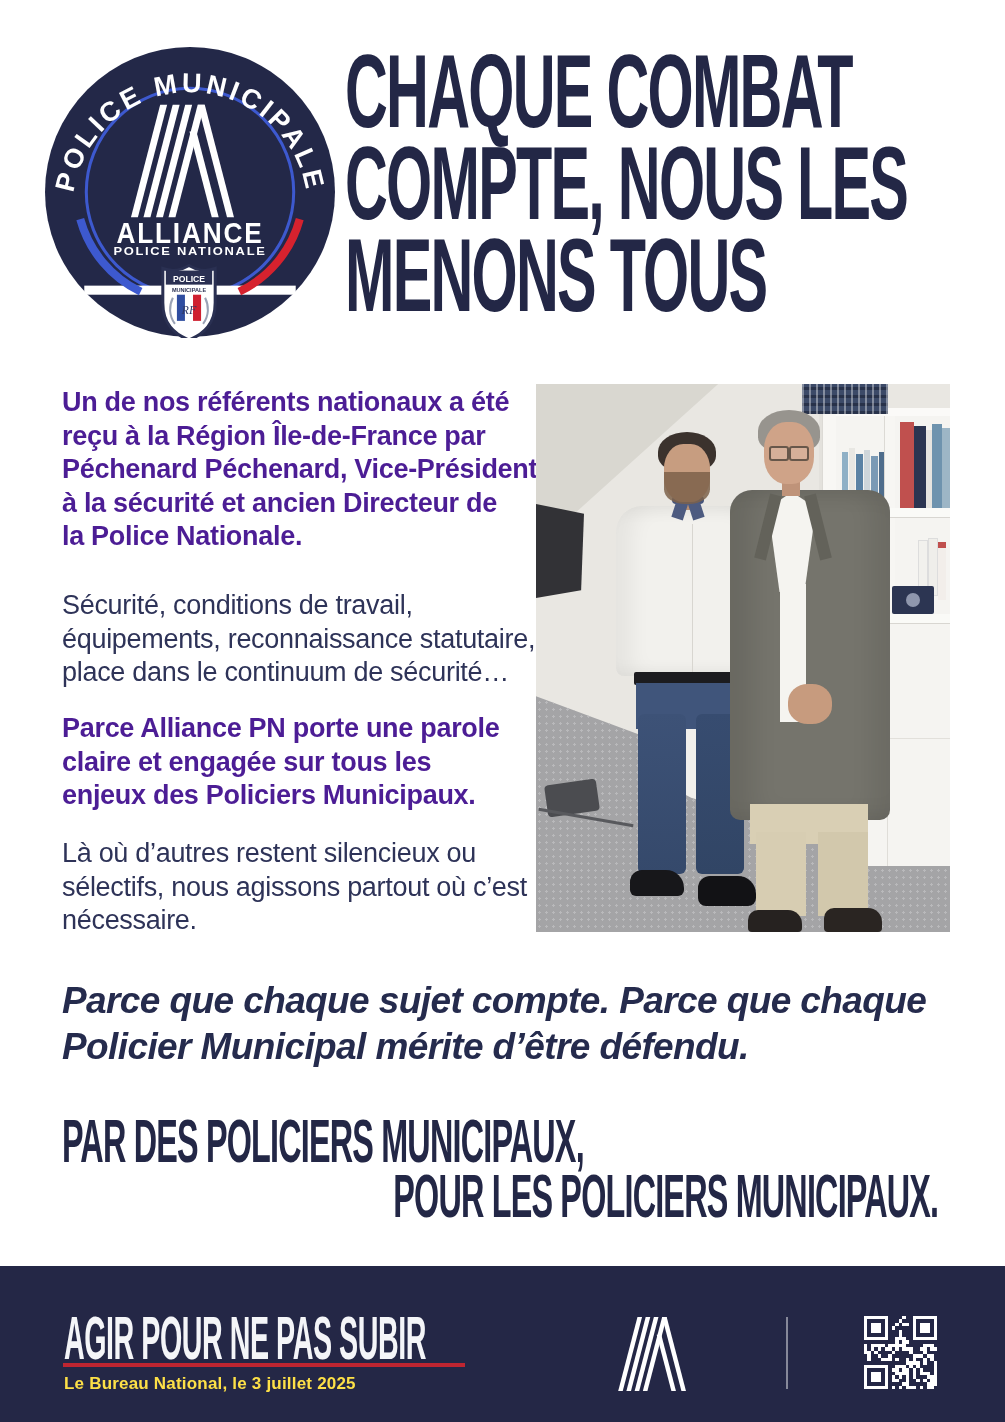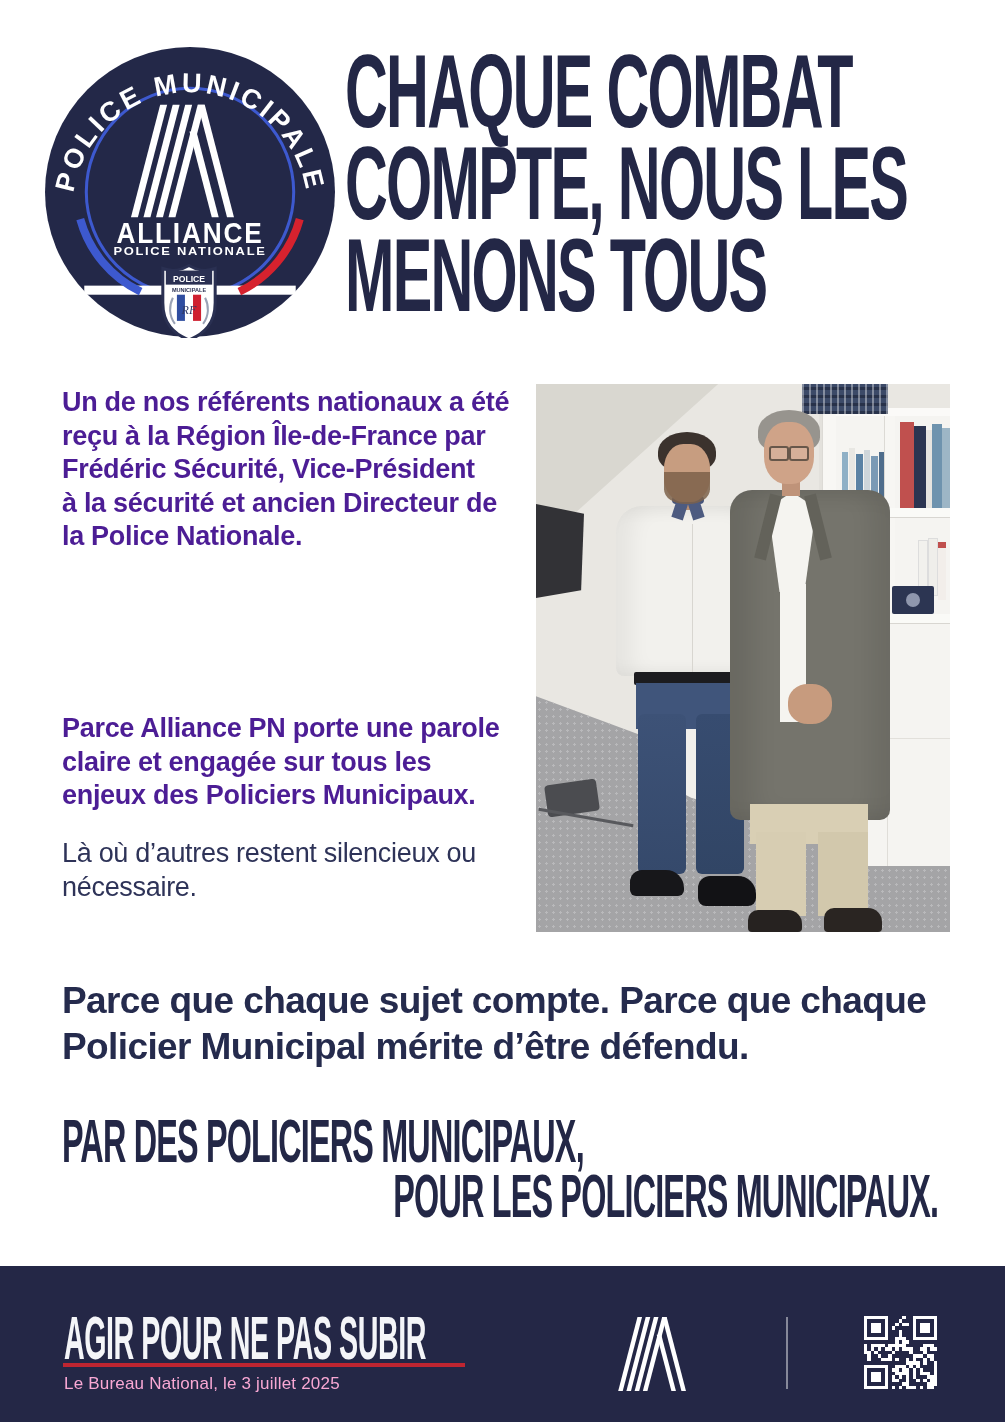--- a/index.html
+++ b/index.html
@@ -9,33 +9,33 @@
   
   .hl-line{height:92px;}
   .hl{display:inline-block;white-space:nowrap;font-weight:700;font-size:104px;line-height:92px;
       letter-spacing:-3px;color:#232746;transform:scaleX(.57);transform-origin:0 0;}
   
   .body-p{position:absolute;left:62px;width:480px;color:#2e3358;font-size:27px;line-height:33.5px;letter-spacing:-0.3px;}
   .body-p.bold{font-weight:700;color:#4c1d95;}
   .body-p div{white-space:nowrap;}
   
   .statement{position:absolute;left:62px;top:978px;font-weight:700;color:#252b4d;
-             font-size:37px;line-height:46px;letter-spacing:-0.6px;}
+             font-size:37px;line-height:46px;letter-spacing:-0.6px;font-style:italic;}
   .statement div{white-space:nowrap;}
   
   .slogan{font-weight:700;color:#232746;font-size:61px;line-height:62px;letter-spacing:-1.5px;white-space:nowrap;}
   .sqL{display:inline-block;transform:scaleX(.53);transform-origin:0 0;}
   .sqR{display:inline-block;transform:scaleX(.53);transform-origin:100% 0;}
   
   .footer{position:absolute;left:0;top:1266px;width:1005px;height:156px;background:#242746;}
   .tagline{position:absolute;left:64px;top:42px;font-weight:700;color:#f4f5f8;font-size:61px;
            line-height:60px;letter-spacing:-1px;white-space:nowrap;}
   .tagline span{display:inline-block;transform:scaleX(.47);transform-origin:0 0;}
   .tagline-rule{position:absolute;left:63px;top:97px;width:402px;height:3.5px;background:#bf2531;}
-  .dateline{position:absolute;left:64px;top:108px;color:#f9a8d4;font-size:17px;font-weight:400;letter-spacing:.2px;}
+  .dateline{position:absolute;left:64px;top:108px;color:#fde047;font-size:17px;font-weight:700;letter-spacing:.2px;}
   .footer-divider{position:absolute;left:786px;top:51px;width:2px;height:72px;background:rgba(255,255,255,.45);}
   
   .photo{position:absolute;left:536px;top:384px;width:414px;height:548px;background:#e9e7e2;overflow:hidden;}
   .photo *{position:absolute;}
   .wall-wedge{left:0;top:0;width:100%;height:30%;background:#d9d7d0;
               clip-path:polygon(0 0,44% 0,0 100%);}
   .carpet{left:0;top:0;width:100%;height:100%;background:#a4a4a6;
           background-image:radial-gradient(#b9b9bb 1px,transparent 1.4px);background-size:7px 7px;
           clip-path:polygon(0 57%,100% 85%,100% 100%,0 100%);}
   .monitor{left:0;top:116px;width:48px;height:98px;background:#323236;
@@ -145,31 +145,37 @@
 
   <div class="abs" style="left:345px;top:45px">
     <div class="hl-line"><span class="hl">CHAQUE COMBAT</span></div>
     <div class="hl-line"><span class="hl">COMPTE, NOUS LES</span></div>
     <div class="hl-line"><span class="hl">MENONS TOUS</span></div>
   </div>
 
   <div class="body-p bold" style="top:386px">
     <div>Un de nos référents nationaux a été</div>
     <div>reçu à la Région Île-de-France par</div>
-    <div>Frédéric Sécurité, Vice-Président</div>
+    <div>Péchenard Péchenard, Vice-Président</div>
     <div>à la sécurité et ancien Directeur de</div>
     <div>la Police Nationale.</div>
+  </div>
+  <div class="body-p" style="top:589px">
+    <div>Sécurité, conditions de travail,</div>
+    <div>équipements, reconnaissance statutaire,</div>
+    <div>place dans le continuum de sécurité…</div>
   </div>
   <div class="body-p bold" style="top:712px">
     <div>Parce Alliance PN porte une parole</div>
     <div>claire et engagée sur tous les</div>
     <div>enjeux des Policiers Municipaux.</div>
   </div>
   <div class="body-p" style="top:837px">
     <div>Là où d’autres restent silencieux ou</div>
+    <div>sélectifs, nous agissons partout où c’est</div>
     <div>nécessaire.</div>
   </div>
 
   <div class="photo">
     <div class="wall-wedge"></div>
     <div class="carpet"></div>
     <div class="monitor"></div>
     <div class="floor-box"></div>
     <div class="cable"></div>
 

